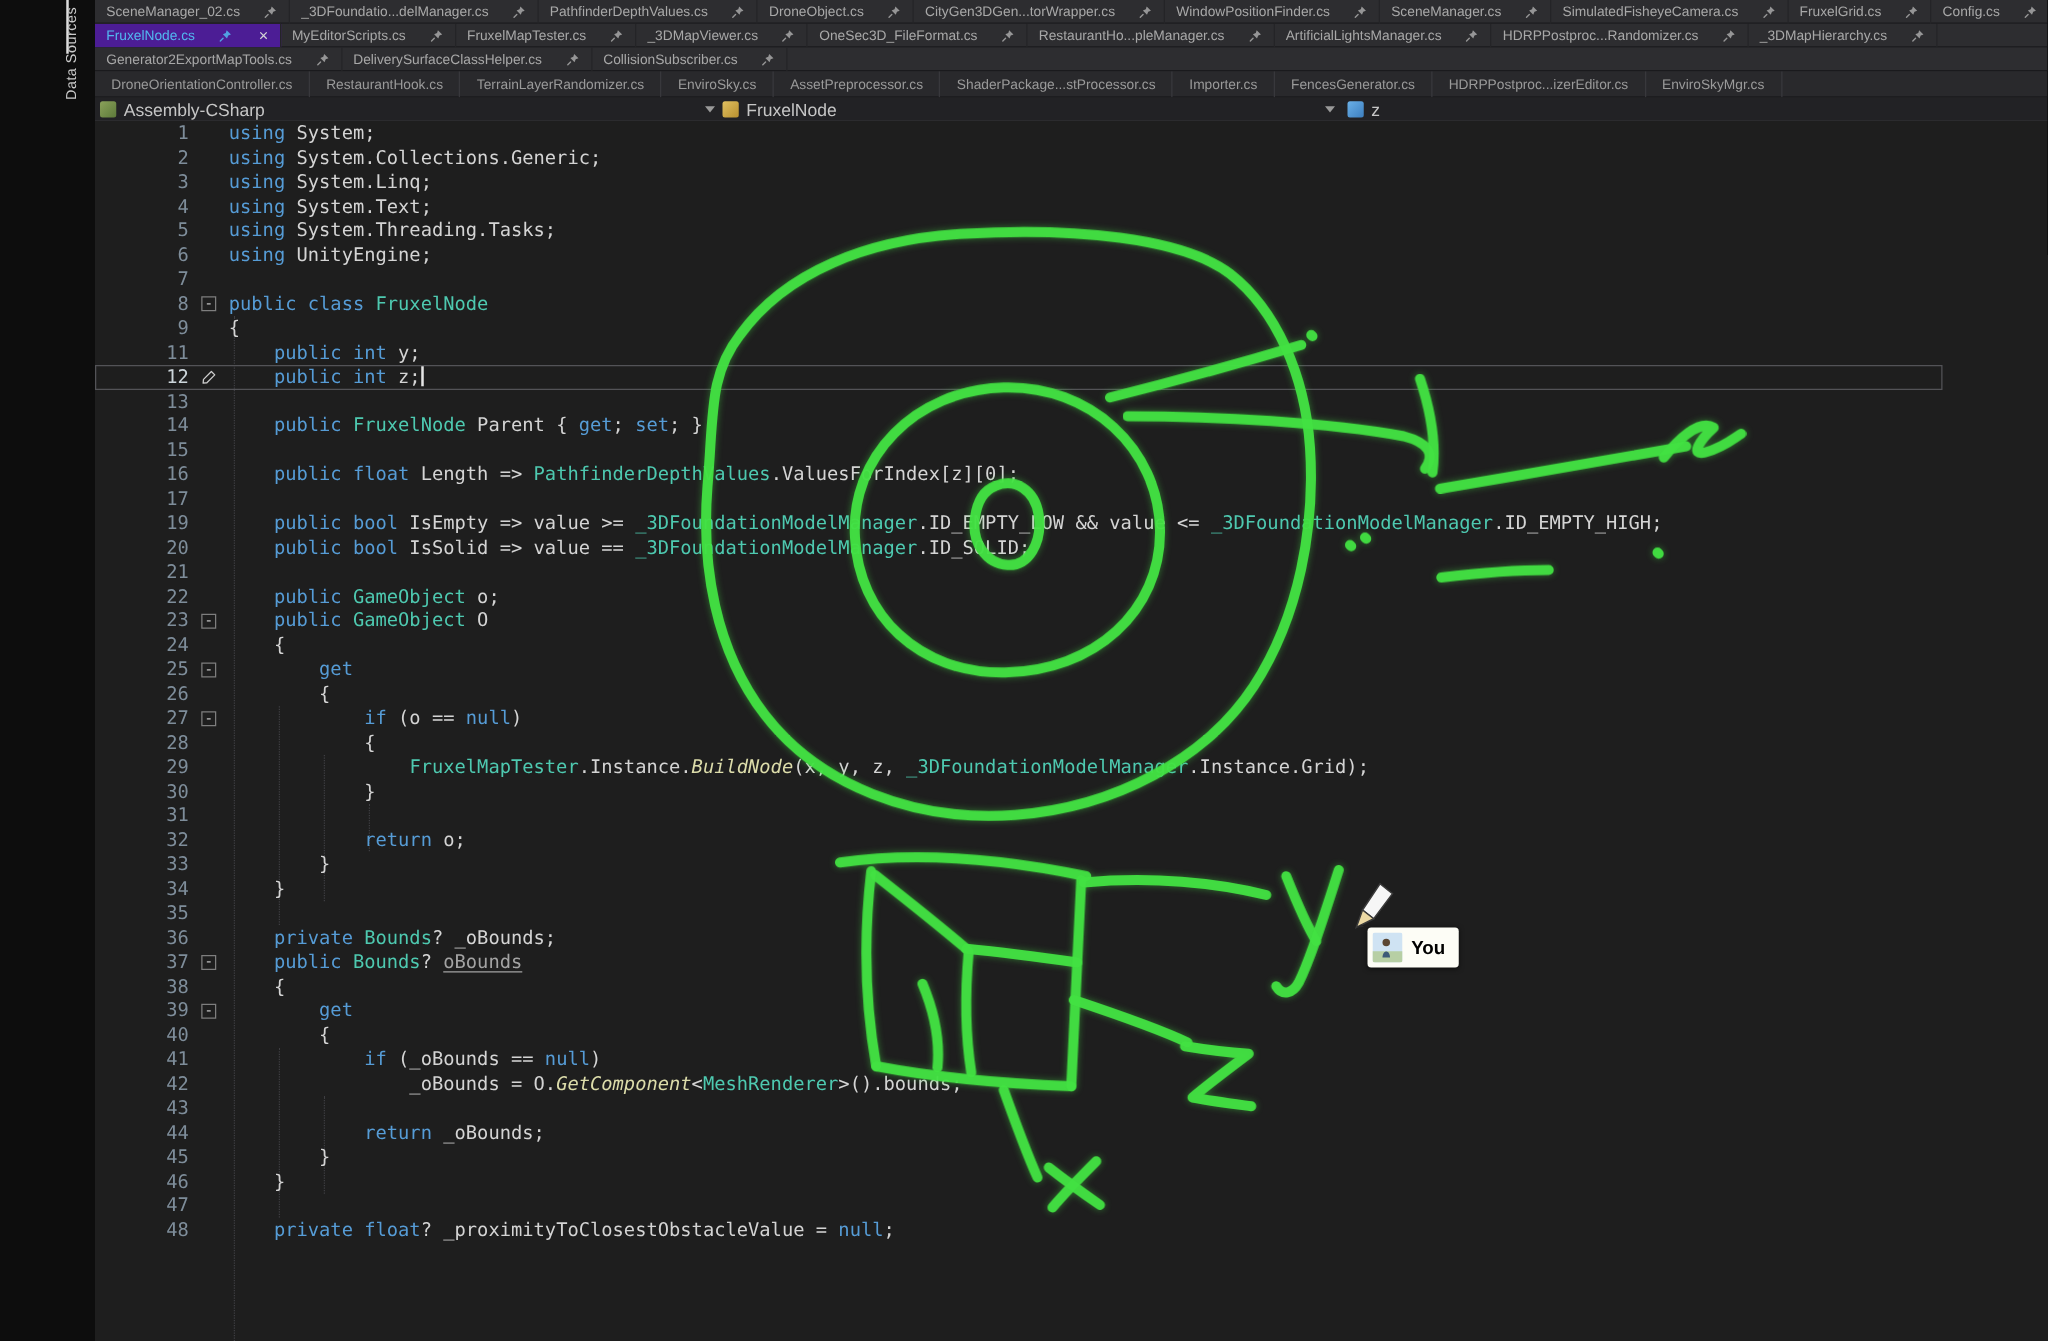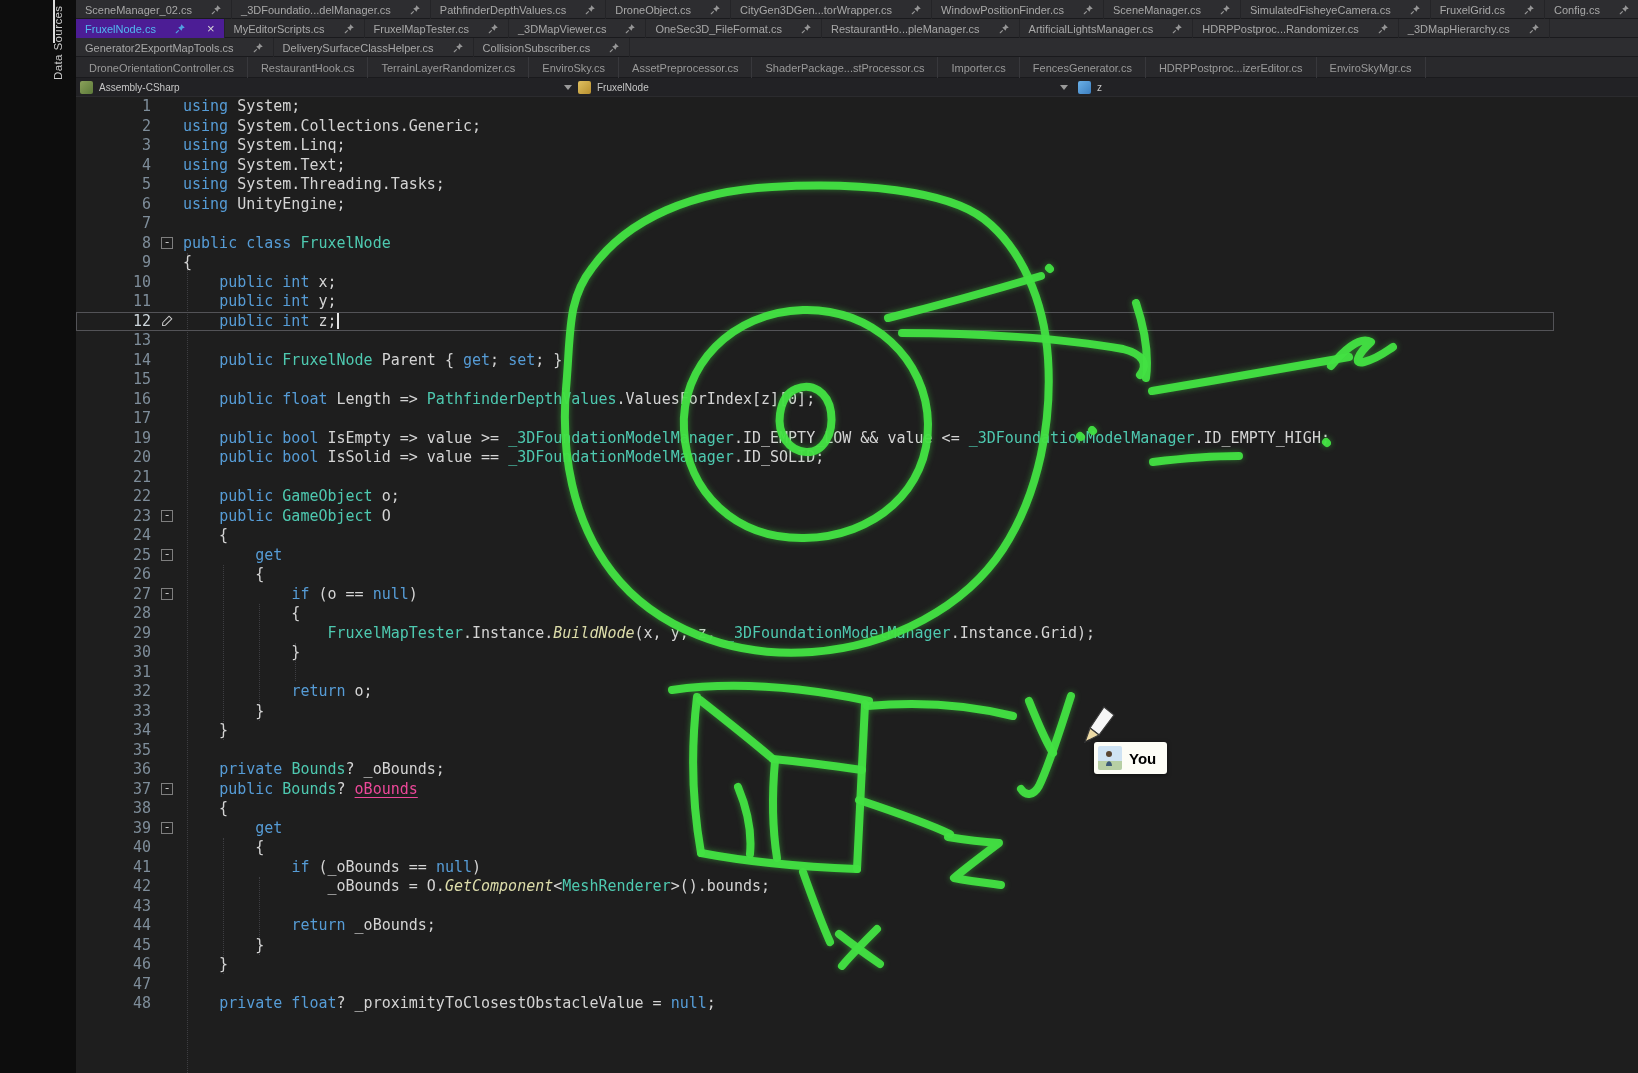--- a/index.html
+++ b/index.html
@@ -27,21 +27,21 @@
   .tab{display:flex;align-items:center;gap:19px;padding:0 9px;color:#a8a8a8;font-size:11px;
        border-right:1px solid #242427;white-space:nowrap;cursor:default;}
   #row4 .tab{padding:0 13px;color:#9a9a9a;border-right:1px solid #38383c;}
   .tab.active{background:#4c1d95;color:#52b8f0;}
   .tab .close{font-size:13px;line-height:1;color:#d6d6d6;margin-left:2px;}
   .pin{display:inline-flex;}
   .pin svg{width:11px;height:11px;display:block;opacity:.85;}
 
   
   .bc{position:absolute;top:78px;left:0;width:1562px;height:19px;background:#222225;
-      border-bottom:1px solid #2b2b2e;box-sizing:border-box;font-size:10px;color:#c6c6c6;}
+      border-bottom:1px solid #2b2b2e;box-sizing:border-box;font-size:14px;color:#c6c6c6;}
   .bc-item{position:absolute;top:0;height:19px;display:flex;align-items:center;gap:6px;cursor:default;}
   .ic{width:13px;height:13px;border-radius:2px;display:inline-block;}
   .proj{background:linear-gradient(135deg,#8aa15a,#5d7a3a);}
   .cls{background:linear-gradient(135deg,#e0c060,#b8902f);}
   .fld{background:linear-gradient(135deg,#6ab0e8,#3d7fbf);}
   .chev{position:absolute;top:7px;width:0;height:0;border-left:4px solid transparent;
         border-right:4px solid transparent;border-top:5px solid #9a9a9a;}
 
   
   .editor{position:absolute;top:97px;left:0;right:0;bottom:0;background:#1e1e1e;}
@@ -52,21 +52,21 @@
   .ln{width:75px;flex:none;text-align:right;color:#7e8d9a;user-select:none;}
   .ln.act{color:#ccd5da;}
   .fold{width:32px;flex:none;display:flex;align-items:center;justify-content:center;}
   .fbox{width:12px;height:12px;box-sizing:border-box;border:1px solid #7e7e7e;color:#c2c2c2;
         font-size:12px;line-height:9px;text-align:center;background:#1e1e1e;}
   .code{white-space:pre;position:relative;}
   .tok-k{color:#569cd6;}
   .tok-t{color:#4ec9b0;}
   .tok-m{color:#dcdcaa;font-style:italic;}
   .tok-d{color:#d4d4d4;}
-  .tok-u{color:#ec4899;text-decoration:underline;text-underline-offset:3px;}
+  .tok-u{color:#a3a3a3;text-decoration:underline;text-underline-offset:3px;}
   .caret{display:inline-block;width:2px;height:16px;background:#e6e6e6;vertical-align:-3px;}
   .guide{position:absolute;width:0;border-left:1px dotted #3e3e42;}
 
   
   .overlay{position:absolute;left:0;top:0;width:1638px;height:1073px;z-index:5;pointer-events:none;}
   #ink{filter:drop-shadow(0 0 3px rgba(70,230,70,.45));}
   .inkp{fill:none;stroke:#42e142;stroke-width:8;stroke-linecap:round;stroke-linejoin:round;opacity:.95;}
 
   
   .you{position:absolute;left:1094px;top:742px;height:32px;z-index:6;background:#fdfdf6;
@@ -388,25 +388,20 @@
             <span class="ln">8</span>
             <span class="fold">
               <span class="fbox">-</span>
             </span>
             <span class="code"><span class="tok-k">public class</span><span class="tok-d"> </span><span class="tok-t">FruxelNode</span></span>
           </div>
           <div class="cl">
             <span class="ln">9</span>
             <span class="fold"></span>
             <span class="code"><span class="tok-d">{</span></span>
-          </div>
-          <div class="cl">
-            <span class="ln">10</span>
-            <span class="fold"></span>
-            <span class="code"><span class="tok-d">    </span><span class="tok-k">public int</span><span class="tok-d"> x;</span></span>
           </div>
           <div class="cl">
             <span class="ln">11</span>
             <span class="fold"></span>
             <span class="code"><span class="tok-d">    </span><span class="tok-k">public int</span><span class="tok-d"> y;</span></span>
           </div>
           <div class="cl current">
             <span class="ln act">12</span>
             <span class="fold">
               <svg viewBox="0 0 16 16" width="12" height="12">

